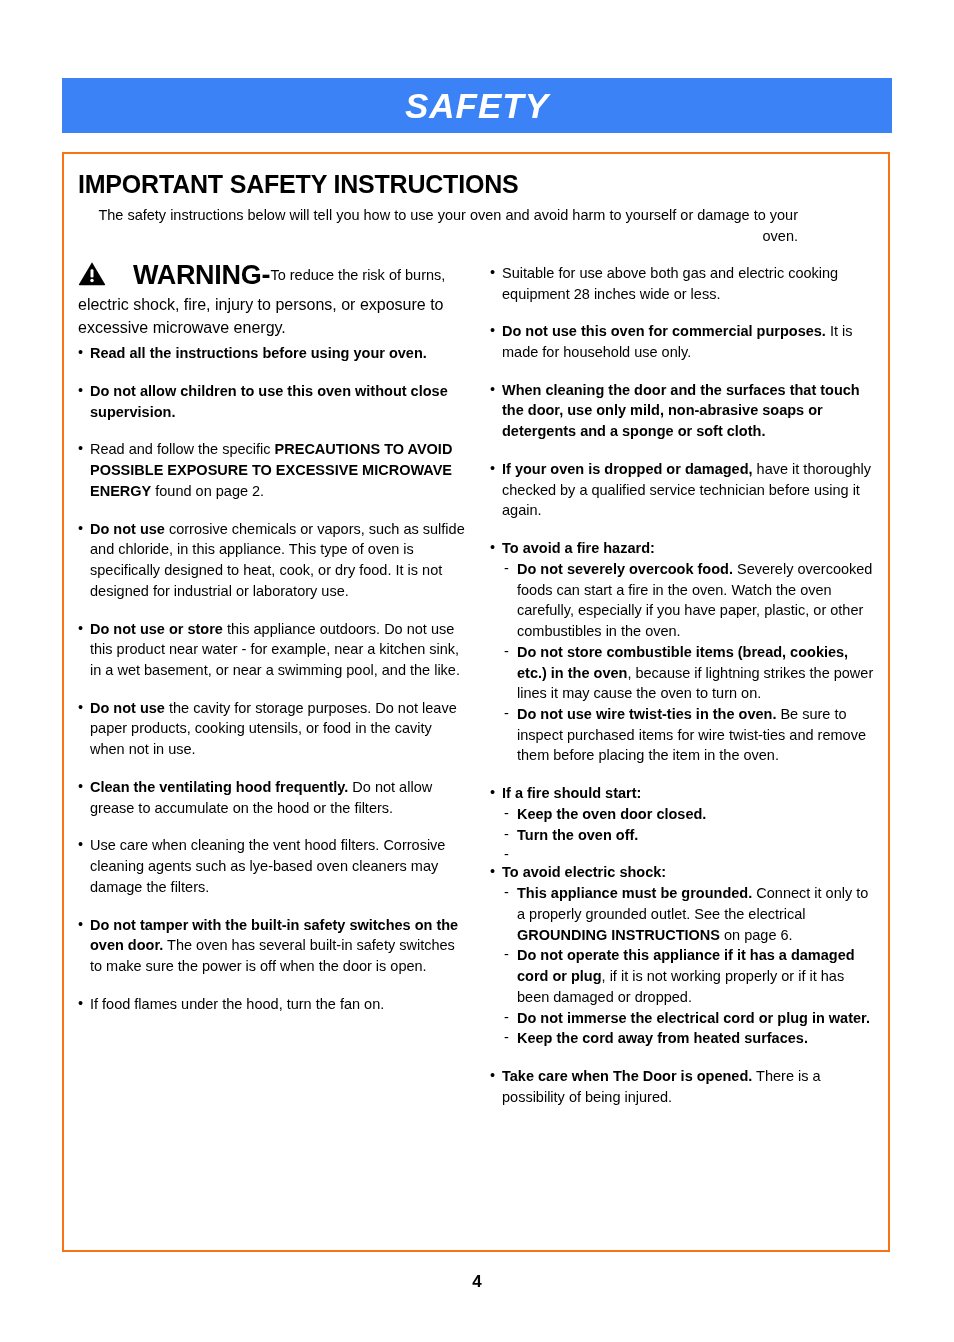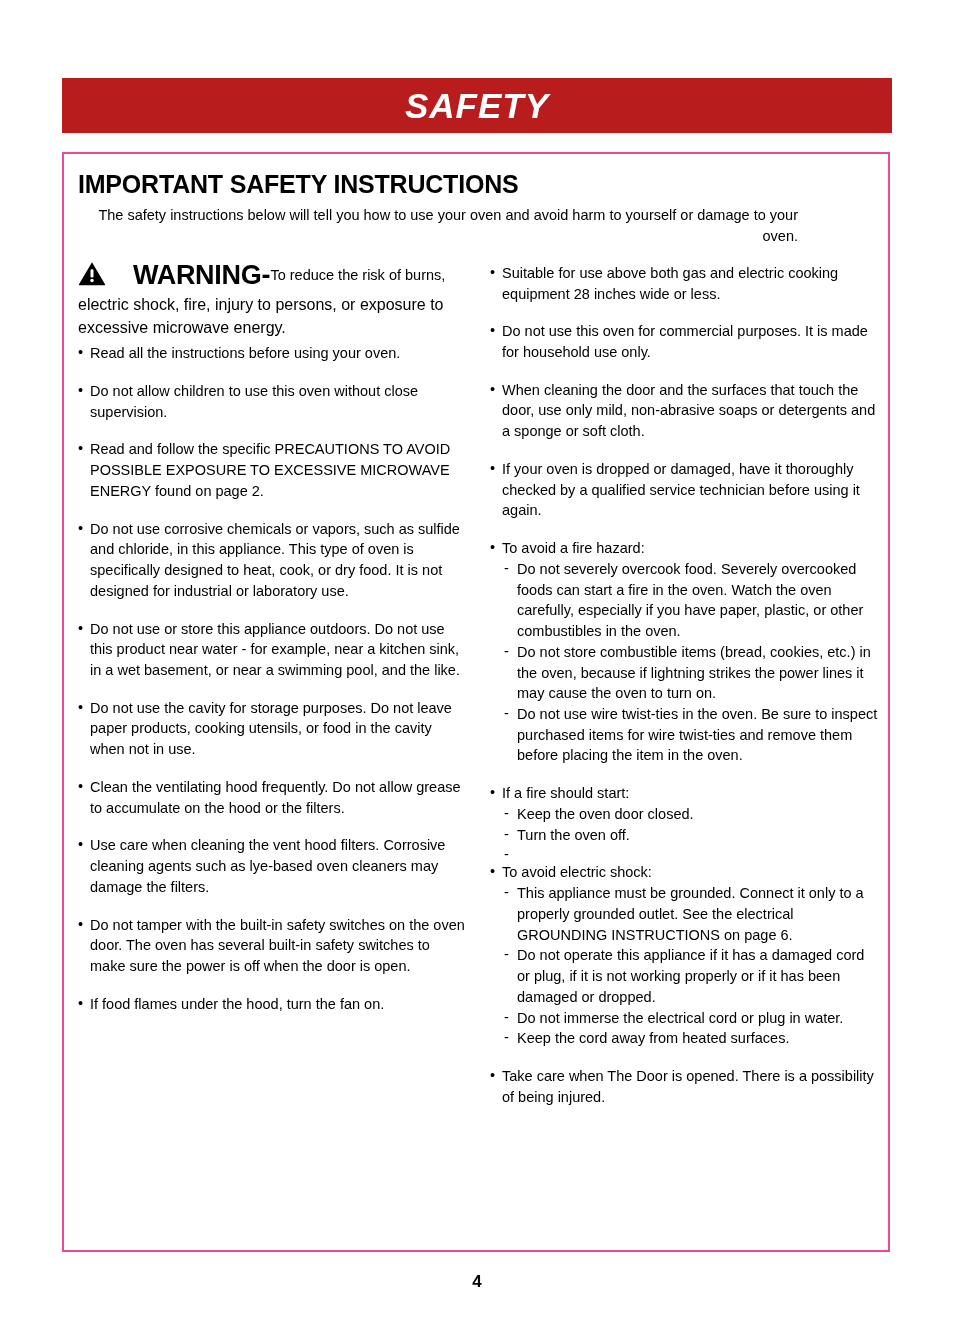--- a/index.html
+++ b/index.html
@@ -23,42 +23,42 @@
     height: 1342px;
   }
 
   
   .header-bar {
     position: absolute;
     left: 62px;
     top: 78px;
     width: 830px;
     height: 55px;
-    background: #b91c1c;
+    background: #3b82f6;
     display: flex;
     align-items: center;
     justify-content: center;
   }
   .header-title {
     color: #ffffff;
     font-size: 35px;
     font-weight: bold;
     font-style: italic;
     letter-spacing: 1px;
     line-height: 1;
   }
 
   
   .content-box {
     position: absolute;
     left: 62px;
     top: 152px;
     width: 828px;
     height: 1100px;
-    border: 2px solid #ec4899;
+    border: 2px solid #f97316;
     box-sizing: border-box;
     background: #ffffff;
   }
 
   .box-inner {
     padding: 14px 14px 0 14px;
   }
 
   .section-title {
     font-size: 25px;
@@ -163,21 +163,21 @@
     font-size: 14.5px;
     line-height: 1.43;
     margin-bottom: 0;
   }
   li.sub > .dash {
     position: absolute;
     left: 0;
     top: -1px;
   }
 
-  b, .b { font-weight: normal; }
+  b, .b { font-weight: bold; }
 
   
   .page-number {
     position: absolute;
     left: 0;
     top: 1272px;
     width: 954px;
     text-align: center;
     font-size: 17px;
     font-weight: bold;

